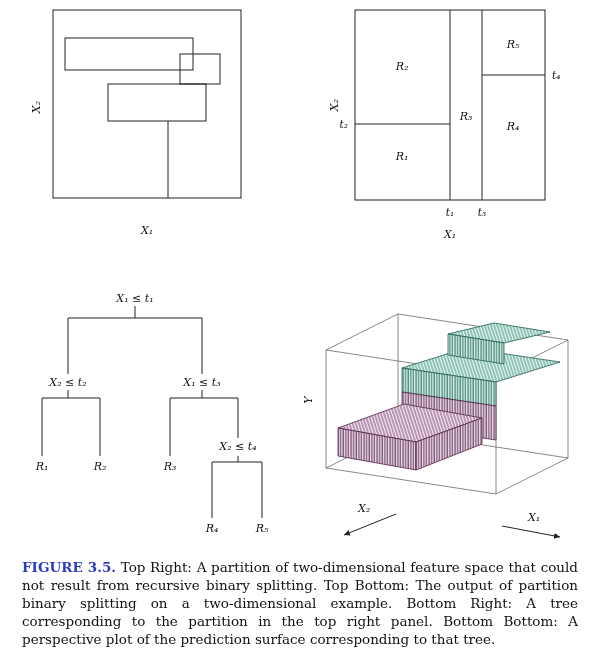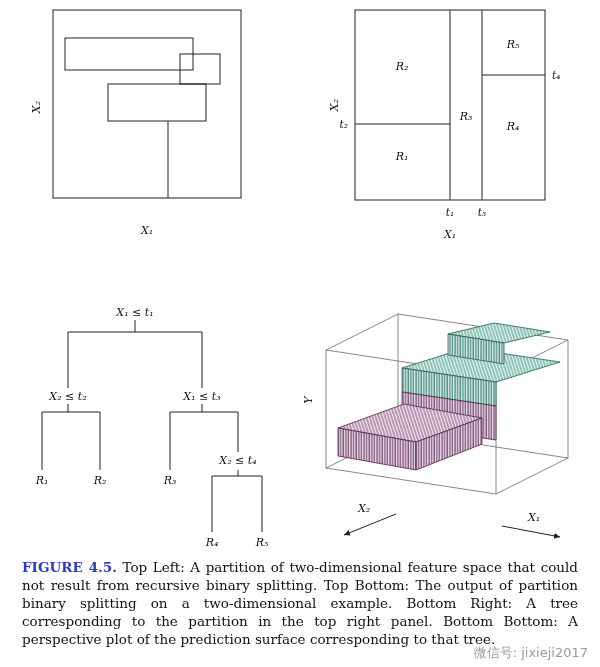--- a/index.html
+++ b/index.html
@@ -4,21 +4,21 @@
 <style>
   * { margin:0; padding:0; box-sizing:border-box; }
   html,body { background:#ffffff; }
   .page {
     position:relative; width:600px; height:667px; background:#ffffff;
     overflow:hidden; font-family:"DejaVu Serif", serif; color:#111;
   }
   .panel { position:absolute; }
   .panel-tl   { left:28px;  top:6px;   }
   .panel-tr   { left:330px; top:6px;   }
-  .panel-tree { left:20px;  top:300px; }
+  .panel-tree { left:20px;  top:286px; }
   .panel-3d   { left:298px; top:288px; }
 
   svg .ln line, svg .ln rect, svg .ln path { fill:none; stroke:#222; stroke-width:1; }
   svg .box line, svg .box path { fill:none; stroke:#555; stroke-width:0.7; }
   svg text.math {
     font-family:"DejaVu Serif", serif; font-style:italic;
     font-size:11px; fill:#111;
   }
   svg text.small { font-size:10.5px; }
 
@@ -161,26 +161,25 @@
         <line x1="204" y1="238" x2="262" y2="249" marker-end="url(#arr)"></line>
       </g>
 
       <text class="math" x="14" y="112" transform="rotate(-90 14 112)" text-anchor="middle">Y</text>
       <text class="math" x="66" y="224" text-anchor="middle">X₂</text>
       <text class="math" x="236" y="233" text-anchor="middle">X₁</text>
     </svg>
   </div>
 
   <div class="caption">
-    <span class="fig-label">FIGURE 4.5.</span>
-    <span class="cap-head">Top Left:</span>
+    <span class="fig-label">FIGURE 3.5.</span>
+    <span class="cap-head">Top Right:</span>
     <span class="cap-body">A partition of two-dimensional feature space that could not result from recursive binary splitting.</span>
     <span class="cap-head">Top Bottom:</span>
     <span class="cap-body">The output of partition binary splitting on a two-dimensional example.</span>
     <span class="cap-head">Bottom Right:</span>
     <span class="cap-body">A tree corresponding to the partition in the top right panel.</span>
     <span class="cap-head">Bottom Bottom:</span>
     <span class="cap-body">A perspective plot of the prediction surface corresponding to that tree.</span>
   </div>
 
-  <div class="watermark">微信号: jixieji2017</div>
 
 </div>
 
 </body></html>

